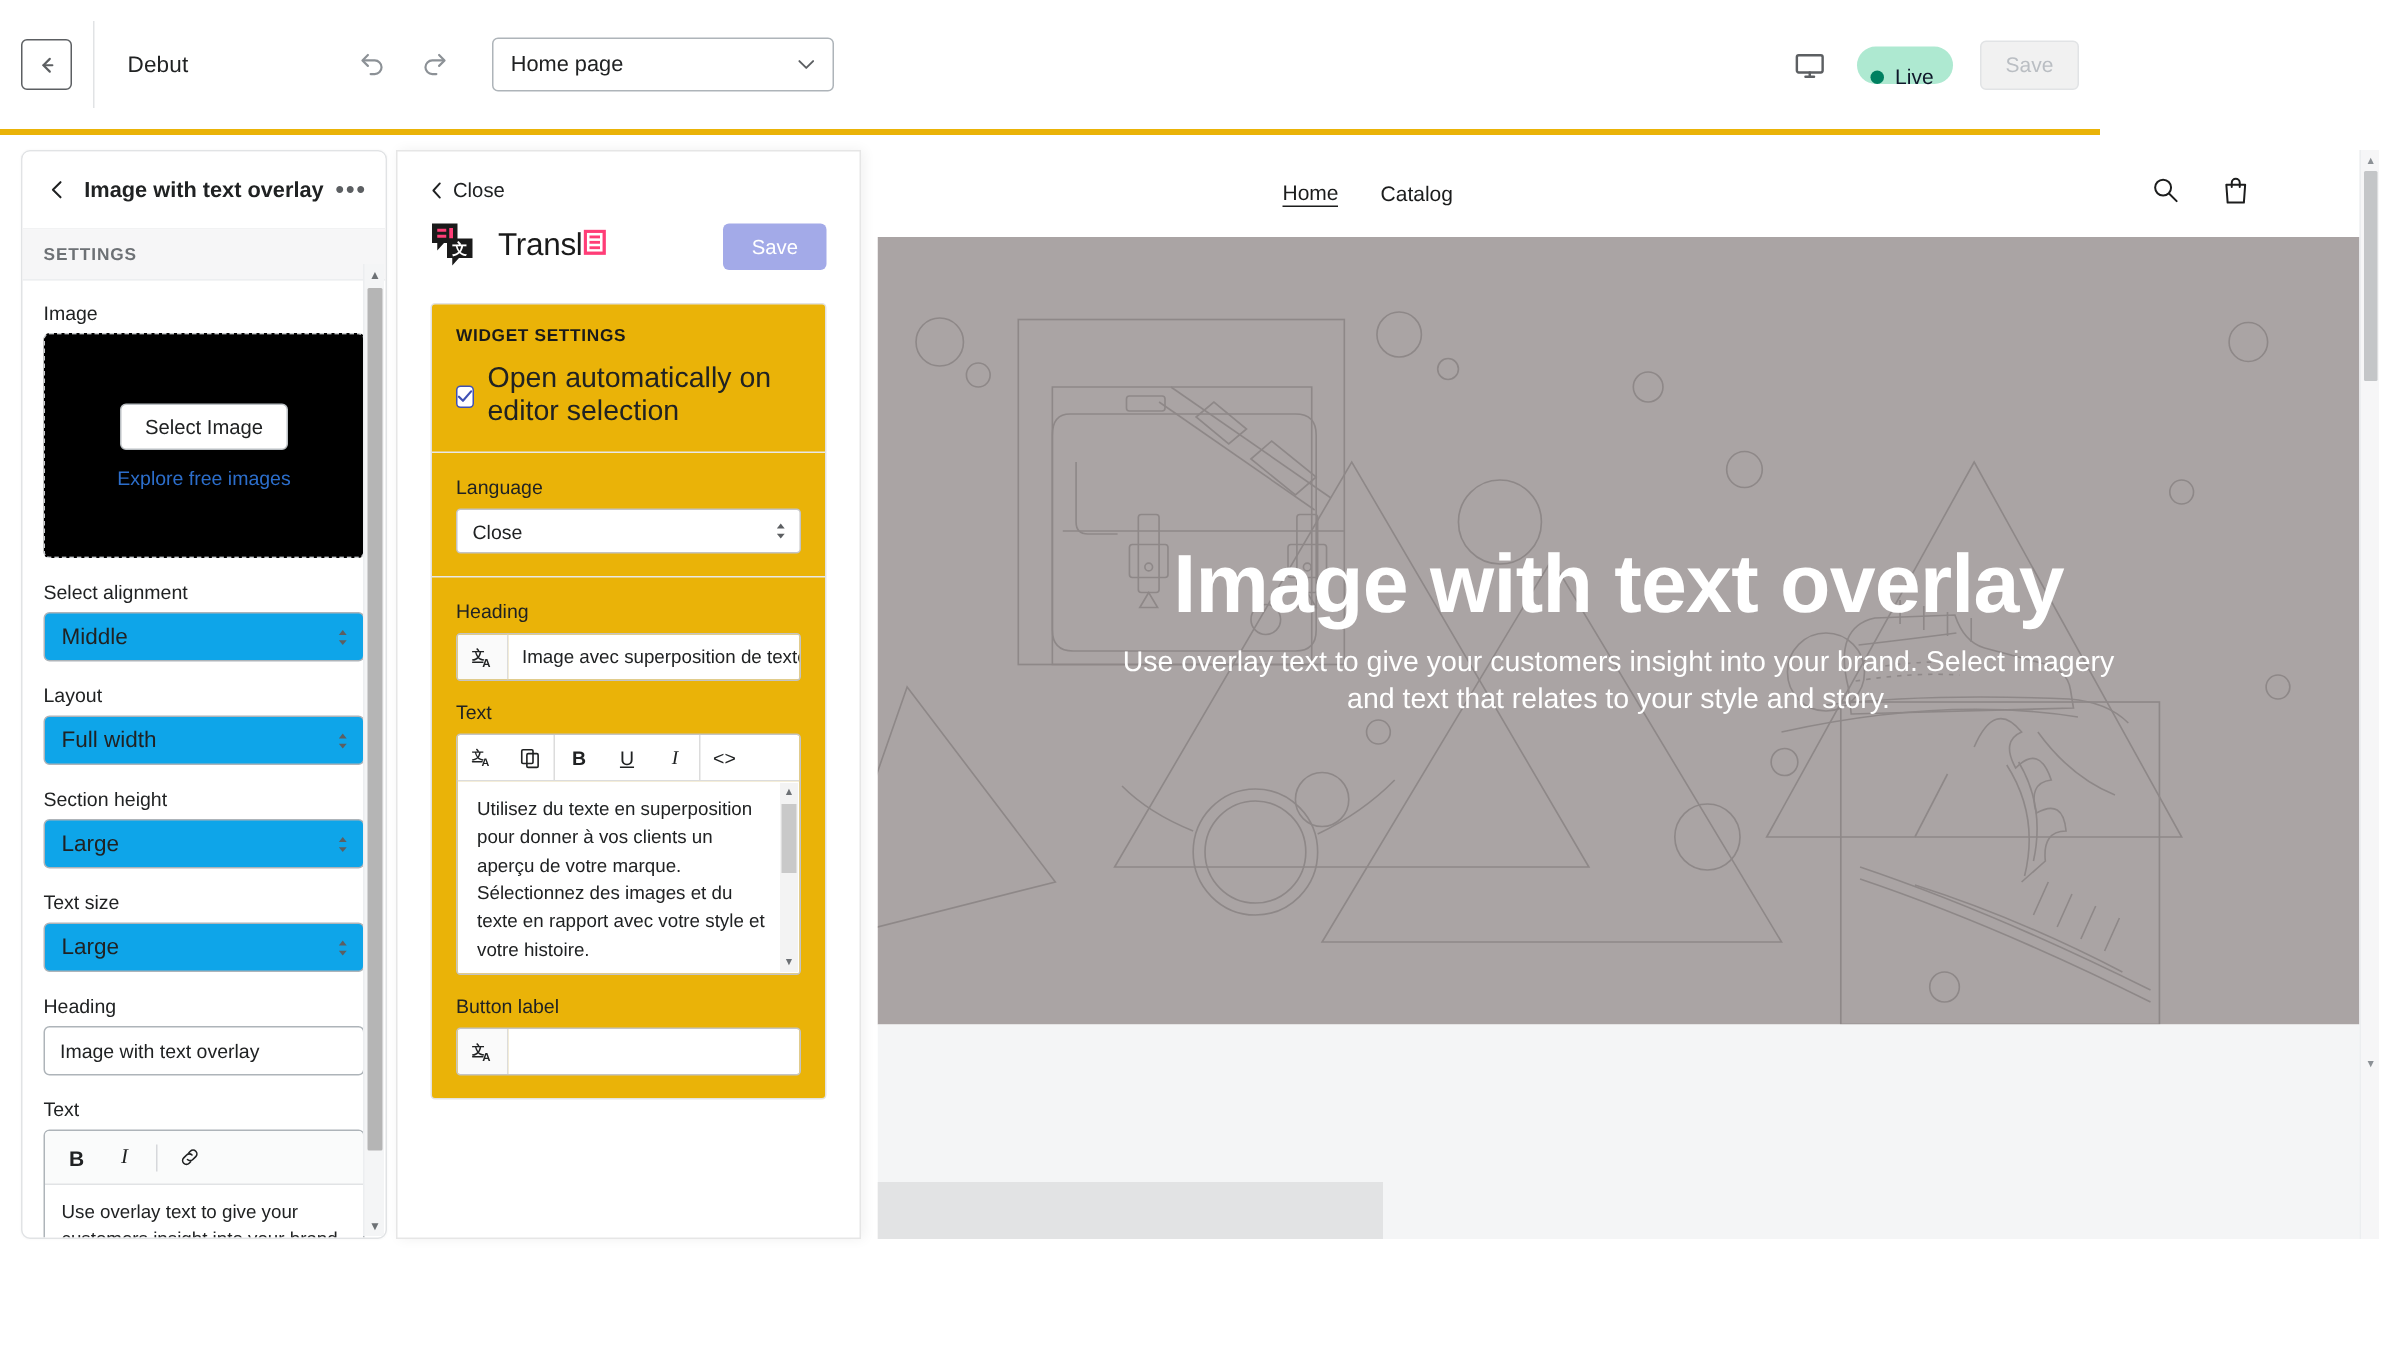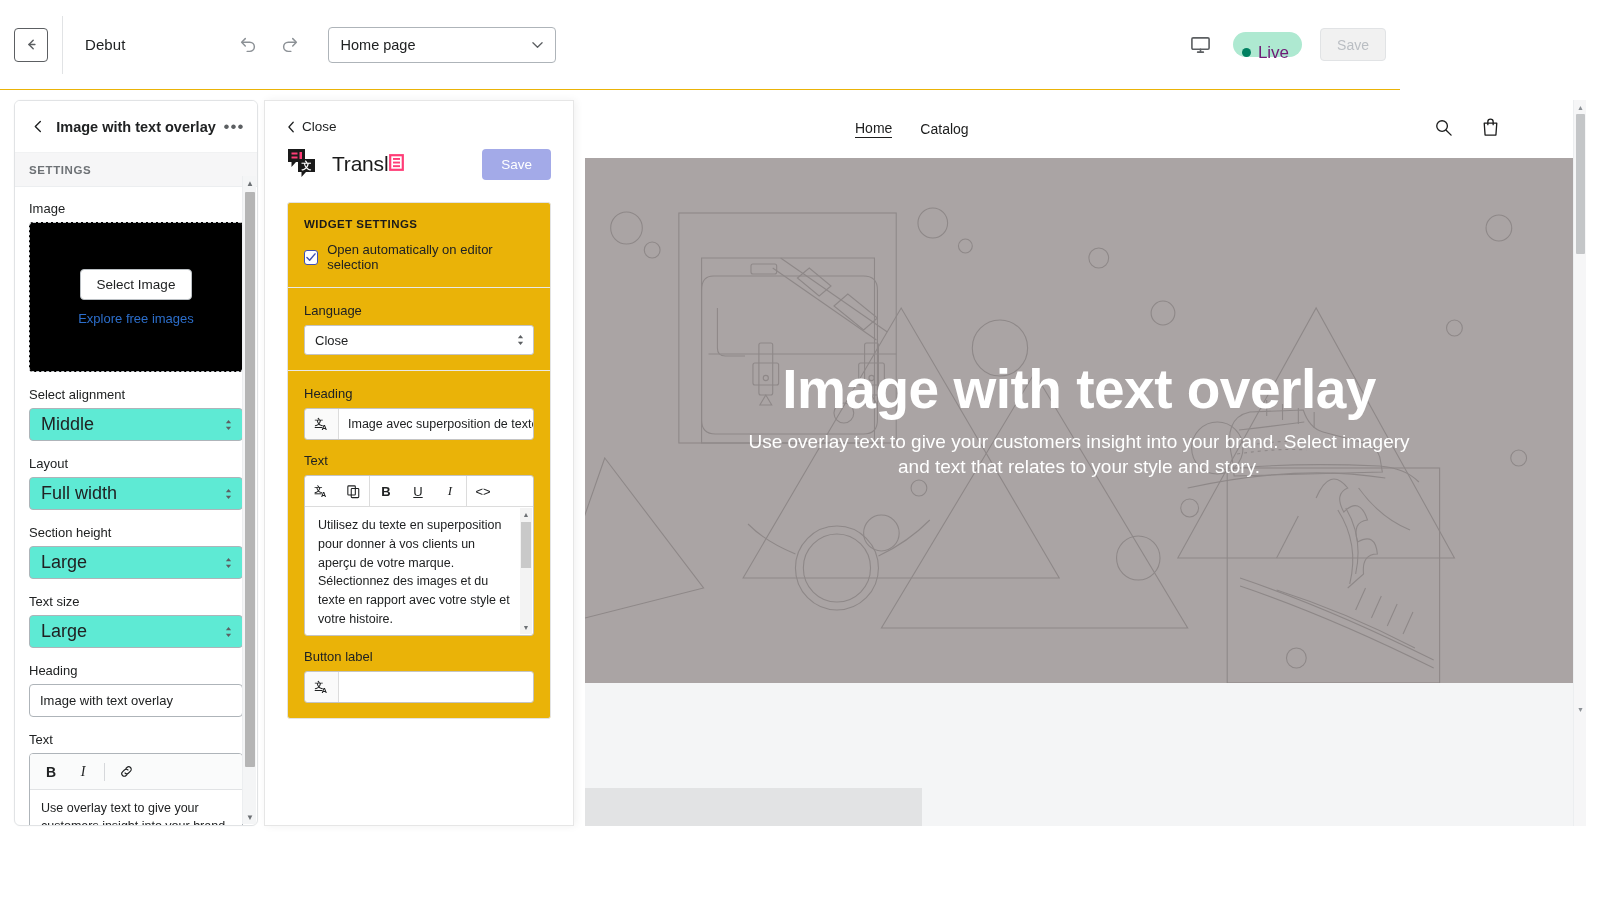--- a/index.html
+++ b/index.html
@@ -11,21 +11,21 @@
     color:#202223;
     overflow:hidden;
     position:relative;
   }
 
   
   .topbar {
     position:absolute; left:0; top:0; width:1400px; height:90px;
     background:#ffffff;
     display:flex; align-items:center;
-    border-bottom:1px solid #eab308;
+    border-bottom:4px solid #eab308;
   }
   .tb-back {
     width:34px; height:34px; margin-left:14px;
     border:1.6px solid #5c5f62; border-radius:4px;
     display:flex; align-items:center; justify-content:center;
     cursor:pointer;
   }
   .tb-divider { width:1px; height:58px; background:#e1e3e5; margin-left:14px; }
   .tb-theme {
     margin-left:22px; font-size:15px; color:#202223; letter-spacing:.1px;
@@ -34,23 +34,23 @@
   .icon-btn { width:28px; height:28px; display:flex; align-items:center; justify-content:center; cursor:pointer; }
   .tb-select {
     margin-left:24px; width:228px; height:36px;
     border:1px solid #aeb4b9; border-radius:4px;
     background:#fff; display:flex; align-items:center;
     padding:0 12px; font-size:14.5px; color:#202223;
     justify-content:space-between; cursor:pointer;
   }
   .tb-right { margin-left:auto; display:flex; align-items:center; gap:18px; padding-right:14px; }
   .live-badge {
-    background:#aee9d1; color:#701a75;
+    background:#aee9d1; color:#0f172a;
     border-radius:14px; height:25px; padding:16px 13px 0 9px;
-    display:flex; align-items:center; gap:7px; font-size:17px;
+    display:flex; align-items:center; gap:7px; font-size:14px;
     cursor:pointer;
   }
   .live-dot { width:9px; height:9px; border-radius:50%; background:#008060; }
   .save-btn-top {
     background:#f1f1f1; color:#babec3;
     border:1px solid #e1e3e5; border-radius:4px;
     height:33px; padding:0 16px; display:flex; align-items:center;
     font-size:14px; cursor:default;
   }
 
@@ -86,23 +86,23 @@
     display:flex; flex-direction:column; align-items:center; justify-content:center;
     background:#000000; cursor:pointer;
   }
   .select-image-btn {
     border:1px solid #babfc3; border-radius:4px; background:#fff;
     padding:7px 16px; font-size:13.5px; color:#202223; cursor:pointer;
     box-shadow:0 1px 0 rgba(0,0,0,.05);
   }
   .explore-link { color:#2c6ecb; font-size:13px; margin-top:11px; cursor:pointer; }
   .sel-field {
-    height:33px; border:1px solid #aeb4b9; border-radius:4px; background:#5eead4;
+    height:33px; border:1px solid #aeb4b9; border-radius:4px; background:#0ea5e9;
     display:flex; align-items:center; justify-content:space-between;
-    padding:0 9px 0 11px; font-size:18px; color:#202223; cursor:pointer;
+    padding:0 9px 0 11px; font-size:15px; color:#202223; cursor:pointer;
   }
   .txt-field {
     height:33px; border:1px solid #aeb4b9; border-radius:4px; background:#fff;
     display:flex; align-items:center; padding:0 10px;
     font-size:13px; color:#202223; cursor:text;
   }
   .rte {
     border:1px solid #aeb4b9; border-radius:4px; background:#fff; overflow:hidden;
   }
   .rte-toolbar {
@@ -155,21 +155,21 @@
     margin-top:22px; border:1px solid #e3e3e3; border-radius:3px; background:#eab308;
   }
   .card-sec { padding:15px 16px; }
   .card-sec + .card-sec { border-top:1px solid #e8e8e8; }
   .ws-title { font-size:11.5px; font-weight:700; letter-spacing:.45px; color:#1a1a1a; margin-bottom:12px; }
   .cb-row { display:flex; align-items:center; gap:9px; cursor:pointer; }
   .cb {
     width:15px; height:15px; border:1.5px solid #3f51b5; border-radius:3px;
     display:flex; align-items:center; justify-content:center; background:#fff;
   }
-  .cb-label { font-size:13px; color:#202223; }
+  .cb-label { font-size:19px; color:#202223; }
   .m-label { font-size:13px; color:#202223; margin-bottom:7px; }
   .m-select {
     height:30px; border:1px solid #c4c4c4; border-radius:3px; background:#fff;
     display:flex; align-items:center; justify-content:space-between;
     padding:0 8px 0 10px; font-size:13px; color:#202223; cursor:pointer;
   }
   .m-input-group { display:flex; border:1px solid #c4c4c4; border-radius:3px; overflow:hidden; height:32px; }
   .m-lang-btn {
     width:34px; background:#fafafa; border-right:1px solid #dcdcdc;
     display:flex; align-items:center; justify-content:center; cursor:pointer;

